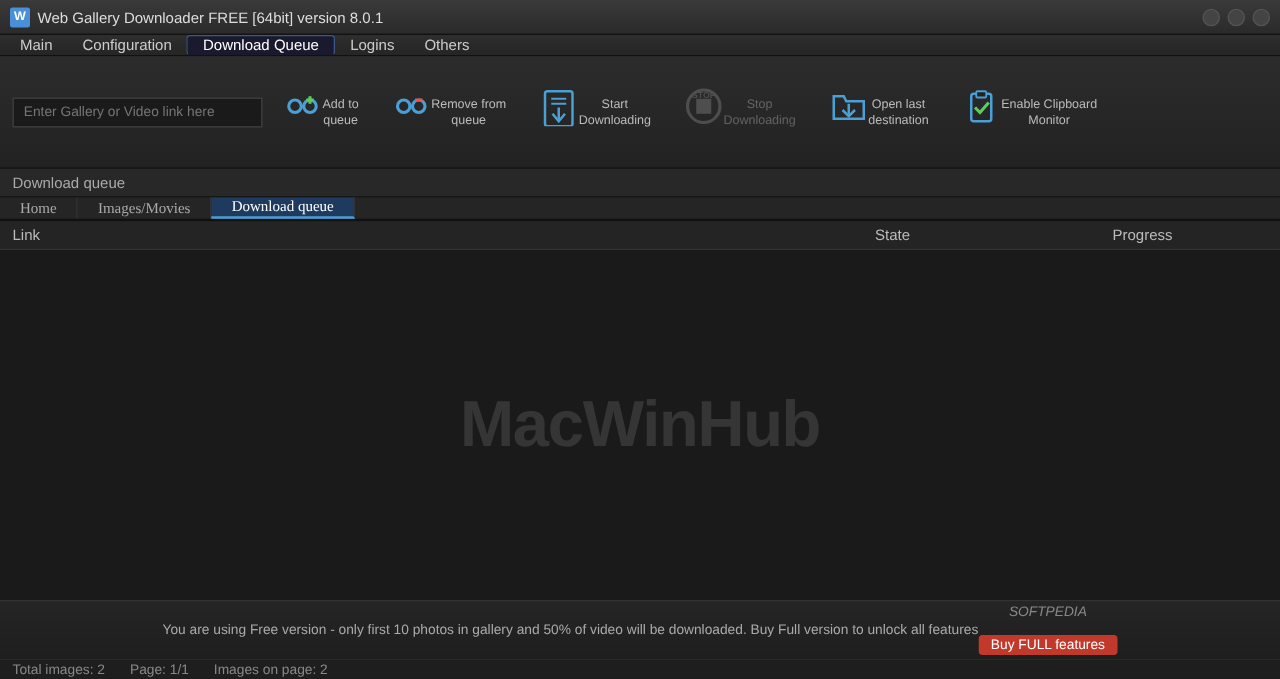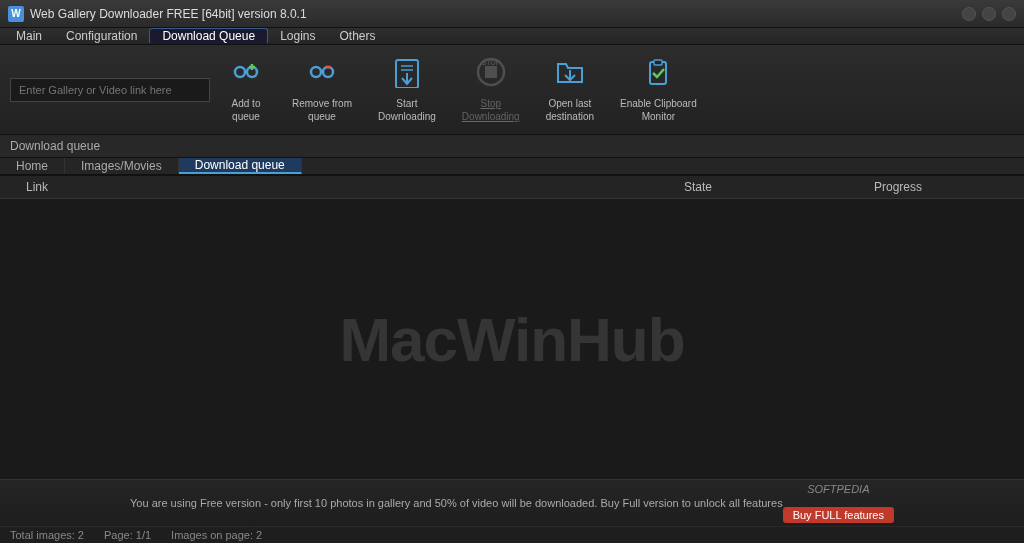--- a/index.html
+++ b/index.html
@@ -98,21 +98,20 @@
       border: 1px solid #444;
       color: #aaa;
       padding: 4px 8px;
       font-size: 11px;
       width: 200px;
       height: 24px;
       outline: none;
     }
     .toolbar-btn {
       display: flex;
-      flex-direction: column;
       align-items: center;
       justify-content: center;
       padding: 6px 10px;
       cursor: pointer;
       border-radius: 4px;
       min-width: 60px;
       color: #ccc;
     }
     .toolbar-btn .btn-icon {
       font-size: 28px;
@@ -121,39 +120,39 @@
     }
     .toolbar-btn .btn-label {
       font-size: 10px;
       text-align: center;
       line-height: 1.3;
       color: #bbb;
     }
     .toolbar-btn.disabled {
       opacity: 0.4;
       cursor: default;
-      text-decoration: underline;
     }
 
     
     #section-header {
       background: #282828;
       padding: 4px 10px;
       color: #aaa;
       font-size: 12px;
       border-bottom: 1px solid #111;
     }
 
     
     #tab-bar {
       background: #252525;
       display: flex;
       align-items: stretch;
       border-bottom: 2px solid #111;
       height: 26px;
+      font-family: Liberation Serif, serif;
     }
     .tab {
       padding: 0 16px;
       display: flex;
       align-items: center;
       color: #aaa;
       font-size: 12px;
       cursor: pointer;
       border-right: 1px solid #333;
     }
@@ -167,40 +166,40 @@
     #content-area {
       background: #1a1a1a;
       flex: 1;
       display: flex;
       flex-direction: column;
     }
     #table-header {
       display: flex;
       background: #242424;
       border-bottom: 1px solid #333;
-      padding: 4px 26px;
+      padding: 4px 10px;
     }
     .col-link { flex: 1; color: #bbb; font-size: 12px; }
     .col-state { width: 200px; color: #bbb; font-size: 12px; text-align: center; }
     .col-progress { width: 200px; color: #bbb; font-size: 12px; text-align: center; }
 
     #table-body {
       flex: 1;
       position: relative;
       background: #1a1a1a;
       min-height: 280px;
     }
 
     
     #watermark {
       position: absolute;
       top: 50%;
       left: 50%;
       transform: translate(-50%, -50%);
-      font-size: 62px;
+      font-size: 52px;
       font-weight: bold;
       color: rgba(255,255,255,0.12);
       letter-spacing: -1px;
       pointer-events: none;
       white-space: nowrap;
     }
 
     
     #status-bar {
       background: linear-gradient(to bottom, #252525, #1e1e1e);

